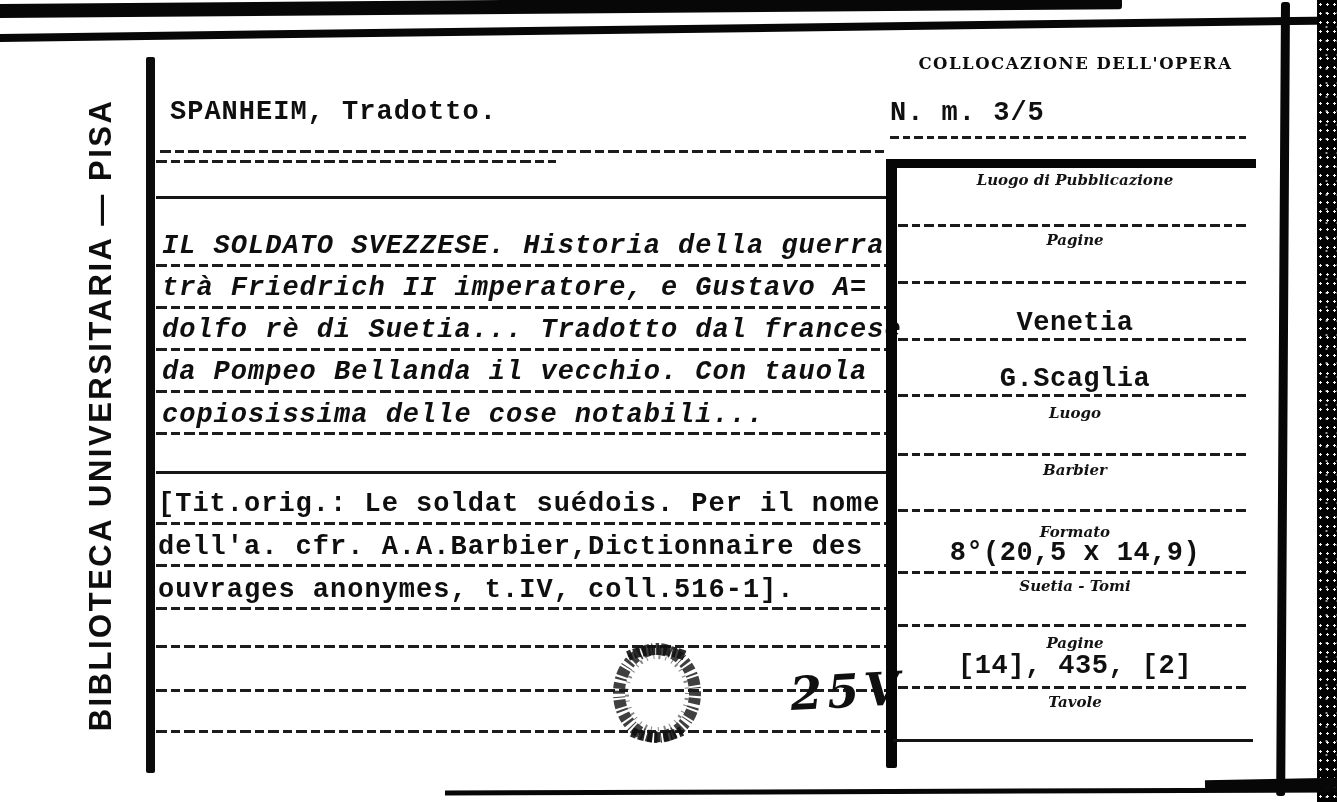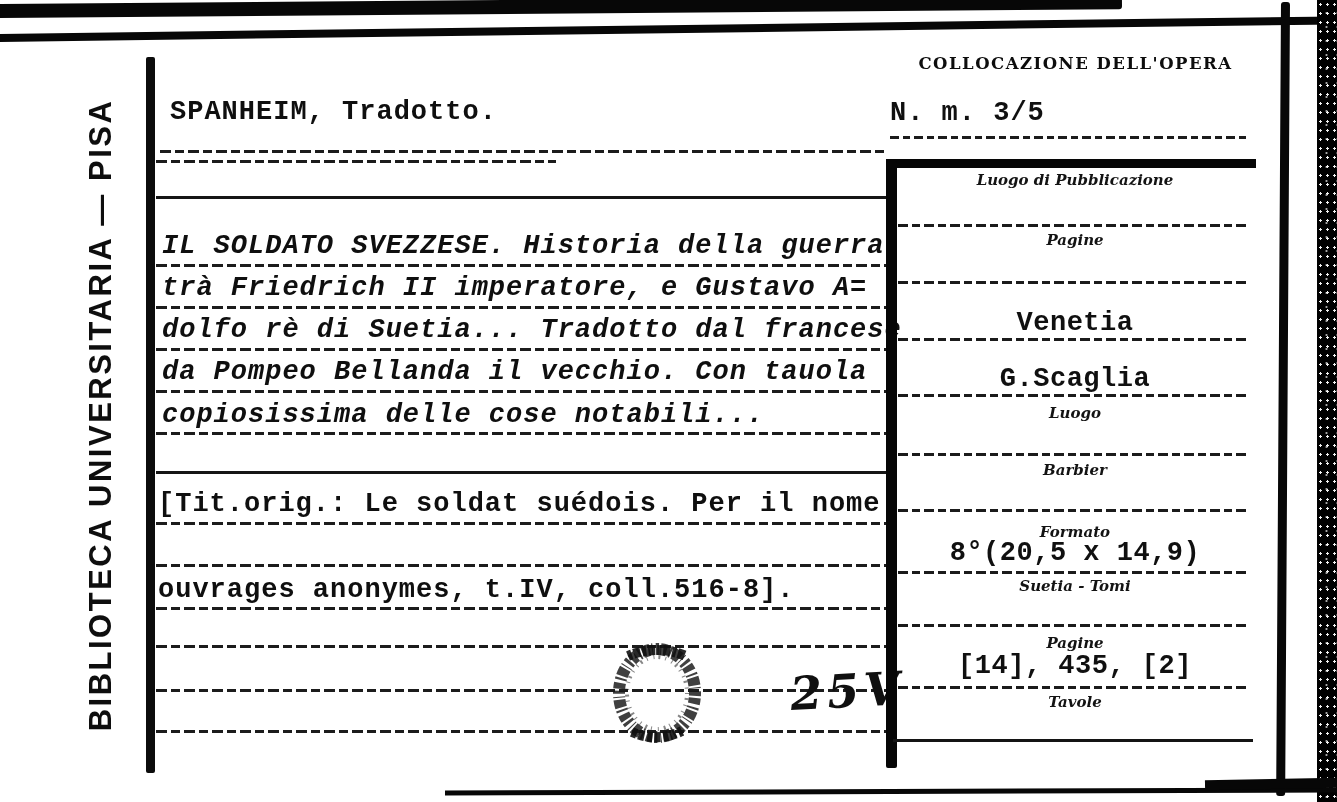--- a/index.html
+++ b/index.html
@@ -97,21 +97,22 @@
 
   <div class="typed author">SPANHEIM, Tradotto.</div>
 
   <div class="typed tline" style="top:231px">IL SOLDATO SVEZZESE. Historia della guerra</div>
   <div class="typed tline" style="top:273px">trà Friedrich II imperatore, e Gustavo A=</div>
   <div class="typed tline" style="top:315px">dolfo rè di Suetia... Tradotto dal francese</div>
   <div class="typed tline" style="top:357px">da Pompeo Bellanda il vecchio. Con tauola</div>
   <div class="typed tline" style="top:400px">copiosissima delle cose notabili...</div>
 
   <div class="typed nline" style="top:489px">[Tit.orig.: Le soldat suédois. Per il nome</div>
-  <div class="typed nline" style="top:575px">ouvrages anonymes, t.IV, coll.516-8].</div>
+  <div class="typed nline" style="top:532px">dell'a. cfr. A.A.Barbier,Dictionnaire des</div>
+  <div class="typed nline" style="top:575px">ouvrages anonymes, t.IV, coll.516-1].</div>
 
   <svg class="stamp" viewBox="0 0 98 102">
     <ellipse cx="49" cy="51" rx="38" ry="44" fill="none" stroke="#161616" stroke-width="12" stroke-dasharray="3 2 6 3 2 2 8 2 1 3" opacity="0.82"></ellipse>
     <ellipse cx="49" cy="51" rx="30" ry="36" fill="none" stroke="#222" stroke-width="4" stroke-dasharray="1 4 2 5 1 6" opacity="0.55"></ellipse>
     <path d="M20 14 Q49 2 78 14" stroke="#111" stroke-width="10" fill="none" stroke-dasharray="4 2 7 2" opacity="0.9"></path>
     <path d="M24 90 Q49 101 74 89" stroke="#111" stroke-width="10" fill="none" stroke-dasharray="5 2 6 3" opacity="0.9"></path>
   </svg>
 
   <div class="handmark">25V</div>
 

